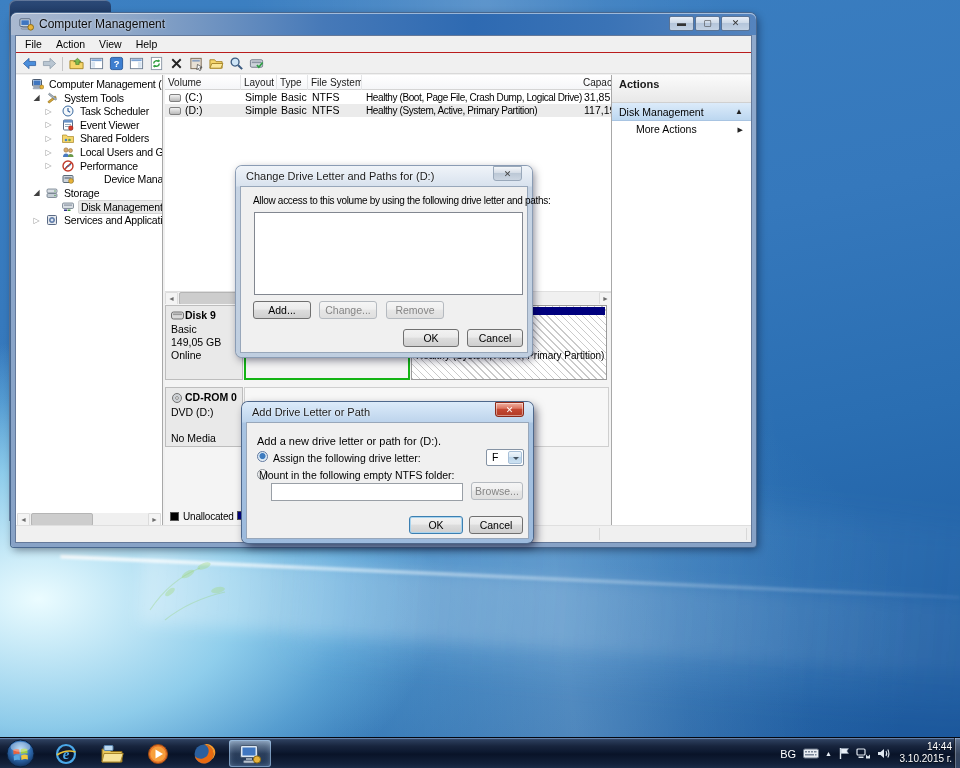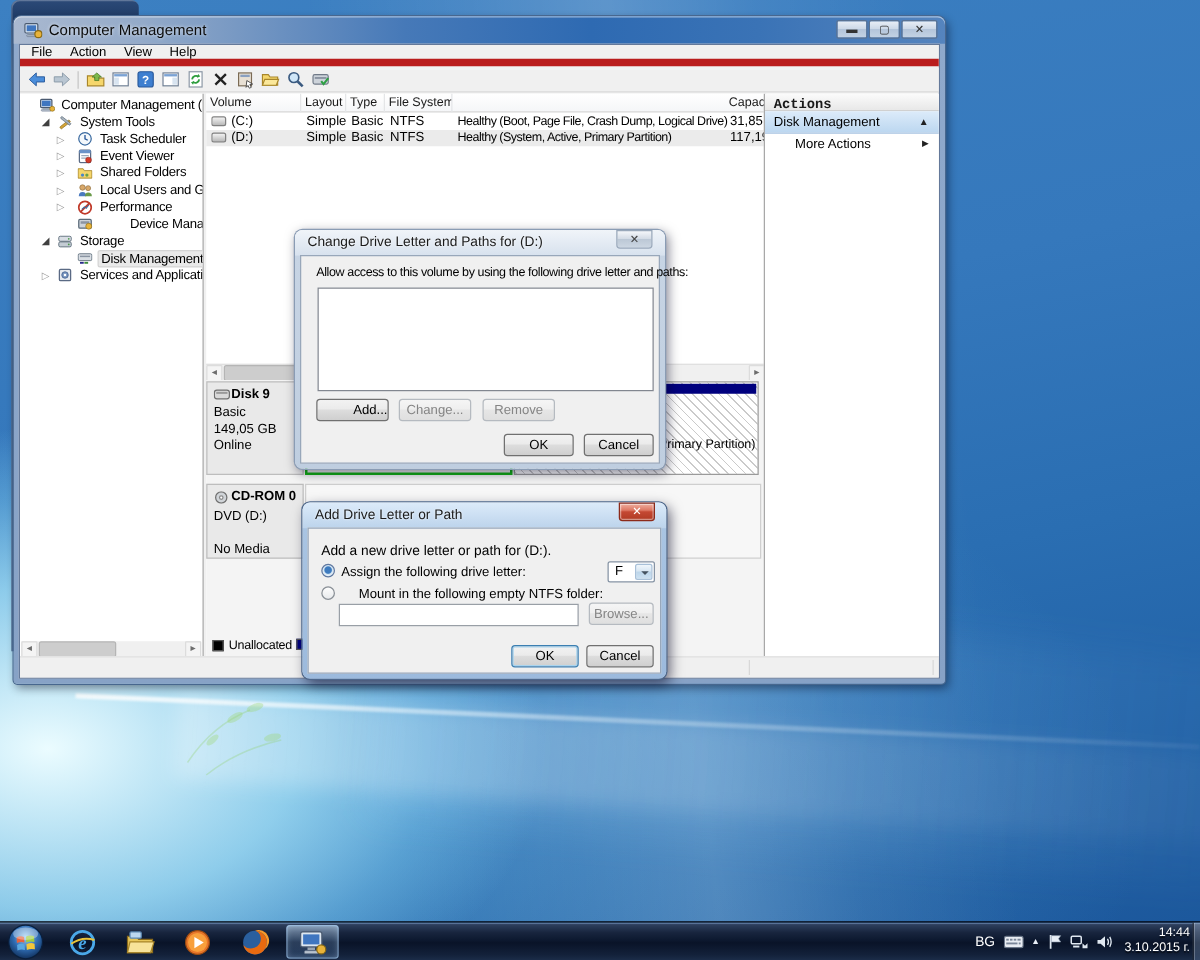--- a/index.html
+++ b/index.html
@@ -22,21 +22,21 @@
     box-shadow:0 0 0 1px #48678e, 2px 3px 8px rgba(0,0,20,.45);}
   .titlebar{position:absolute;left:0;top:0;right:0;height:22px;display:flex;align-items:center;border-radius:6px 6px 0 0;
     background:linear-gradient(90deg,#aab9d0 0,#93aac9 14%,#4679b8 42%,#2e6ab2 62%,#3a73b6 80%,#5584be 100%);
     box-shadow:inset 0 1px 0 rgba(255,255,255,.5);}
   .titletext{font-size:12px;color:#0c0c0c;text-shadow:0 0 3px rgba(255,255,255,.8);margin-left:5px;}
   .winbtns{position:absolute;right:6px;top:3px;display:flex;gap:1px;}
   .winbtn{width:25px;height:15px;border:1px solid #5a7394;border-radius:2px;
     background:linear-gradient(180deg,#e8eef6 0,#cdd9e8 45%,#b4c5da 50%,#c3d2e4 100%);
     display:flex;align-items:center;justify-content:center;font-size:9px;color:#333;font-weight:bold;line-height:1;}
   .client{position:absolute;left:4px;right:4px;top:22px;bottom:4px;background:#f0f0f0;border:1px solid #64799a;}
-  .menubar{position:absolute;left:0;right:0;top:0;height:17px;background:#f0f0f0;border-bottom:6px solid #b91c1c;display:flex;align-items:center;padding-left:2px;}
+  .menubar{position:absolute;left:0;right:0;top:0;height:17px;background:#f0f0f0;border-bottom:1px solid #b91c1c;display:flex;align-items:center;padding-left:2px;}
   .menuitem{padding:0 7px;font-size:11px;}
   .toolbar{position:absolute;left:0;right:0;top:18px;height:20px;background:#f0f0f0;border-bottom:1px solid #d9d9d9;display:flex;align-items:center;padding-left:3px;}
   .tb-icon{width:20px;height:17px;display:flex;align-items:center;justify-content:center;}
   .tb-icon svg{width:15px;height:15px;}
   .tb-sep{width:1px;height:14px;background:#c5c5c5;margin:0 3px;}
   .mainarea{position:absolute;left:0;right:0;top:39px;bottom:17px;background:#f0f0f0;}
   .statusbar{position:absolute;left:0;right:0;bottom:0;height:17px;background:#f0f0f0;border-top:1px solid #dfdfdf;}
   .sbsep{position:absolute;top:2px;bottom:2px;width:1px;background:#d8d8d8;}
   
   #treepane{position:absolute;left:0;top:0;bottom:0;width:147px;background:#fff;border-right:1px solid #a8a8a8;overflow:hidden;}
@@ -62,21 +62,21 @@
   .diskhdr{position:absolute;left:0;width:78px;background:#e9e9e9;border:1px solid #bdbdbd;padding:3px 0 0 5px;font-size:11px;line-height:13px;}
   .partarea{position:absolute;border:1px solid #9a9a9a;background:#fff;}
   .part-stripe{position:absolute;left:1px;right:1px;top:1px;height:8px;background:#00007e;}
   .hatch{background-image:repeating-linear-gradient(45deg,rgba(150,150,150,.5) 0 1px,transparent 1px 5px);}
   .part-label{position:absolute;left:4px;font-size:10px;white-space:nowrap;}
   .extbox{position:absolute;border:2px solid #14b414;background:transparent;}
   .legend{position:absolute;display:flex;align-items:center;font-size:11px;}
   .lgsq{width:9px;height:9px;margin-right:4px;border:1px solid #555;}
   
   #actpane{position:absolute;right:0;top:0;bottom:0;width:140px;background:#fff;border-left:1px solid #a8a8a8;}
-  .acthdr{height:14px;background:linear-gradient(180deg,#fbfbfb,#e8e8e8);border-bottom:1px solid #d0d0d0;font-weight:bold;font-size:11px;line-height:19px;padding-left:7px;color:#1a1a1a;font-family:Liberation Mono, monospace;}
+  .acthdr{height:28px;background:linear-gradient(180deg,#fbfbfb,#e8e8e8);border-bottom:1px solid #d0d0d0;font-weight:bold;font-size:11px;line-height:19px;padding-left:7px;color:#1a1a1a;}
   .actsel{height:18px;background:linear-gradient(180deg,#dcebfa,#bcd7f0);border-bottom:1px solid #a8c4e2;font-size:11px;line-height:18px;padding-left:7px;position:relative;}
   .actmore{height:17px;font-size:11px;line-height:17px;padding-left:24px;position:relative;}
   .actarrow{position:absolute;right:8px;top:0;font-size:7px;color:#222;line-height:inherit;}
   
   .dialog{position:absolute;border-radius:6px;}
   .dlg-inactive{background:linear-gradient(180deg,#f0f4f9 0,#d8e2ee 20px,#c7d4e4 21px,#bfcee0 100%);box-shadow:0 0 0 1px #8a9cb4, 2px 3px 9px rgba(0,0,30,.5);}
   .dlg-active{background:linear-gradient(180deg,#dcebfa 0,#bdd4ec 20px,#a9c4e2 21px,#9cbadd 100%);box-shadow:0 0 0 1px #4e688c, 3px 4px 10px rgba(0,0,30,.6);}
   .dlg-title{position:absolute;left:10px;top:4px;font-size:11px;color:#1a1a1a;text-shadow:0 0 2px rgba(255,255,255,.9);}
   .dlg-close{position:absolute;top:0px;width:29px;height:15px;border-radius:0 0 3px 3px;border:1px solid #99a8ba;display:flex;align-items:center;justify-content:center;font-size:9px;font-weight:bold;}
   .close-gray{background:linear-gradient(180deg,#f5f7fa,#d4dce6 45%,#bcc8d6 50%,#ccd6e2);color:#444;}
@@ -430,47 +430,47 @@
           <div class="actmore"><span>More Actions</span><span class="actarrow">▶</span></div>
         </div>
       </div>
       <div class="statusbar">
         <span class="sbsep" style="left:583px;"></span>
         <span class="sbsep" style="left:730px;"></span>
       </div>
     </div>
   </div>
 
-  <div class="dialog dlg-inactive" style="left:236px;top:184px;width:296px;height:191px;">
+  <div class="dialog dlg-inactive" style="left:236px;top:166px;width:296px;height:191px;">
     <span class="dlg-title">Change Drive Letter and Paths for (D:)</span>
     <span class="dlg-close close-gray" style="right:10px;">✕</span>
     <div class="dlg-content">
       <div class="abs" style="left:12px;top:8px;font-size:10px;letter-spacing:-0.3px;white-space:nowrap;">Allow access to this volume by using the following drive letter and paths:</div>
       <div class="listbox" style="left:13px;top:25px;width:269px;height:83px;"></div>
-      <div class="btn7" style="left:12px;top:114px;width:58px;height:18px;line-height:16px;text-align:right;">Add...</div>
+      <div class="btn7" style="left:12px;top:114px;width:58px;height:18px;line-height:16px;">Add...</div>
       <div class="btn7 disabled" style="left:78px;top:114px;width:58px;height:18px;line-height:16px;">Change...</div>
       <div class="btn7 disabled" style="left:145px;top:114px;width:58px;height:18px;line-height:16px;">Remove</div>
       <div class="btn7" style="left:162px;top:142px;width:56px;height:18px;line-height:16px;">OK</div>
       <div class="btn7" style="left:226px;top:142px;width:56px;height:18px;line-height:16px;">Cancel</div>
     </div>
   </div>
 
   <div class="dialog dlg-active" style="left:242px;top:402px;width:291px;height:141px;">
     <span class="dlg-title">Add Drive Letter or Path</span>
     <span class="dlg-close close-red" style="right:9px;">✕</span>
     <div class="dlg-content">
       <div class="abs" style="left:10px;top:12px;font-size:11px;">Add a new drive letter or path for (D:).</div>
       <div class="radio on" style="left:10px;top:28px;"></div>
       <div class="rlabel" style="left:26px;top:29px;">Assign the following drive letter:</div>
       <div class="combo" style="left:239px;top:26px;width:38px;height:17px;">
         <span class="val">F</span>
         <span class="drop"></span>
       </div>
       <div class="radio" style="left:10px;top:46px;"></div>
-      <div class="rlabel" style="left:40px;top:46px;">Mount in the following empty NTFS folder:</div>
+      <div class="rlabel" style="left:12px;top:46px;">Mount in the following empty NTFS folder:</div>
       <div class="tinput" style="left:24px;top:60px;width:192px;height:18px;"></div>
       <div class="btn7 disabled" style="left:224px;top:59px;width:52px;height:18px;line-height:16px;">Browse...</div>
       <div class="btn7 defaultbtn" style="left:162px;top:93px;width:54px;height:18px;line-height:16px;">OK</div>
       <div class="btn7" style="left:222px;top:93px;width:54px;height:18px;line-height:16px;">Cancel</div>
     </div>
   </div>
 
   <div id="taskbar">
     <div id="startorb">
       <svg width="31" height="31" viewBox="0 0 31 31">

